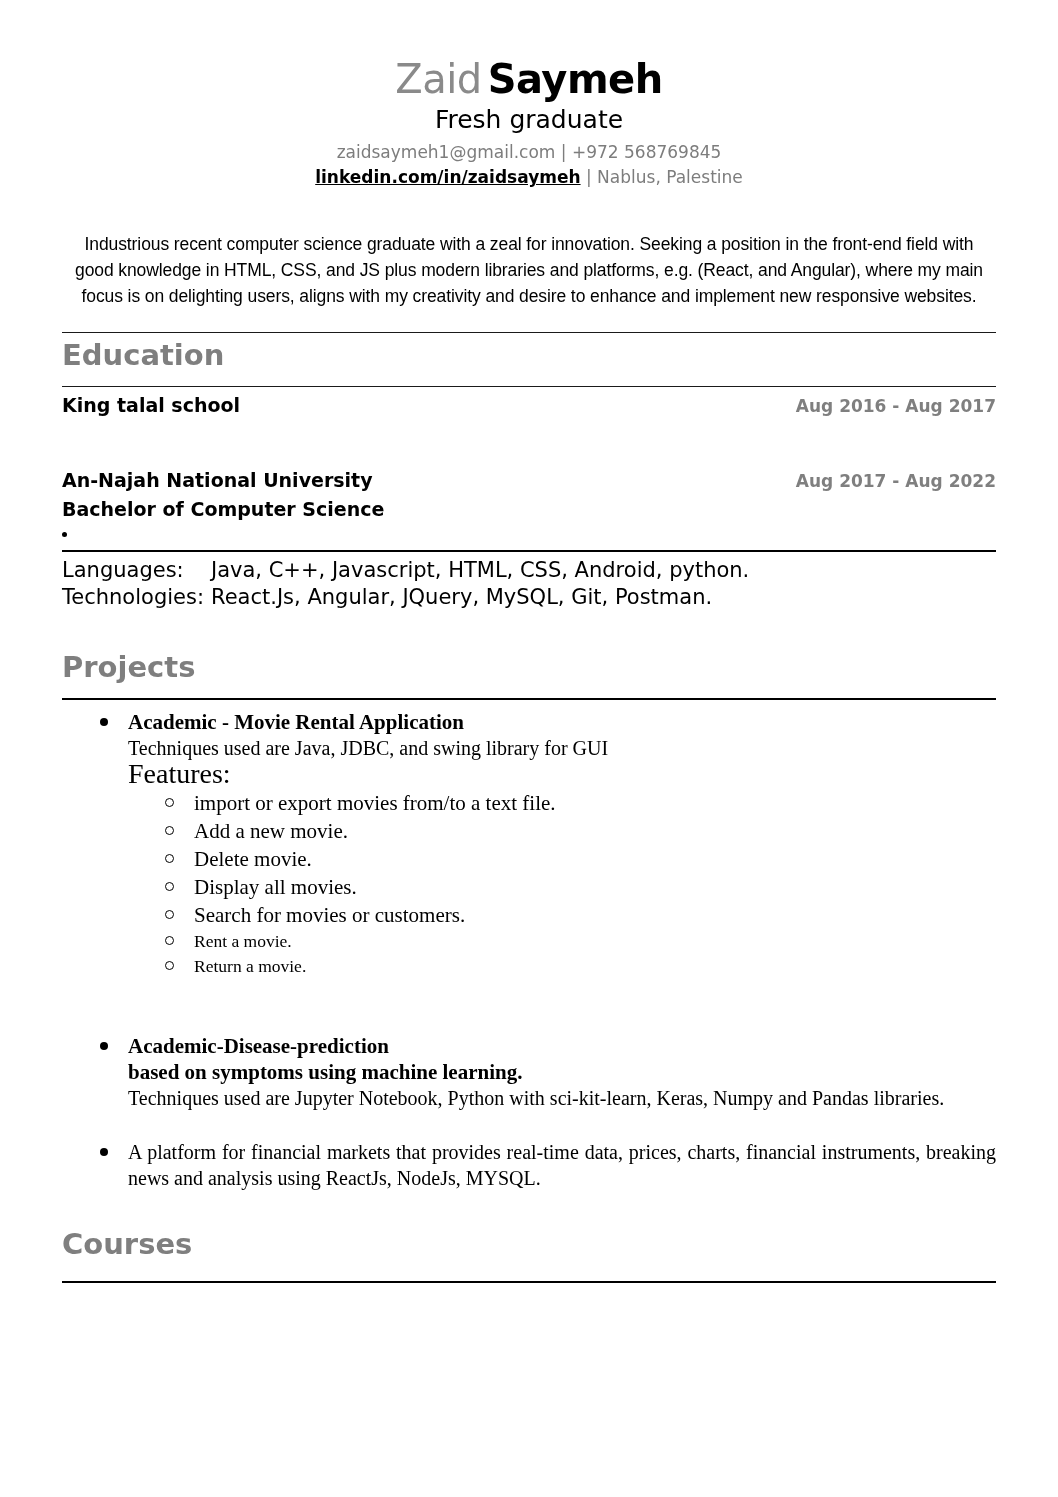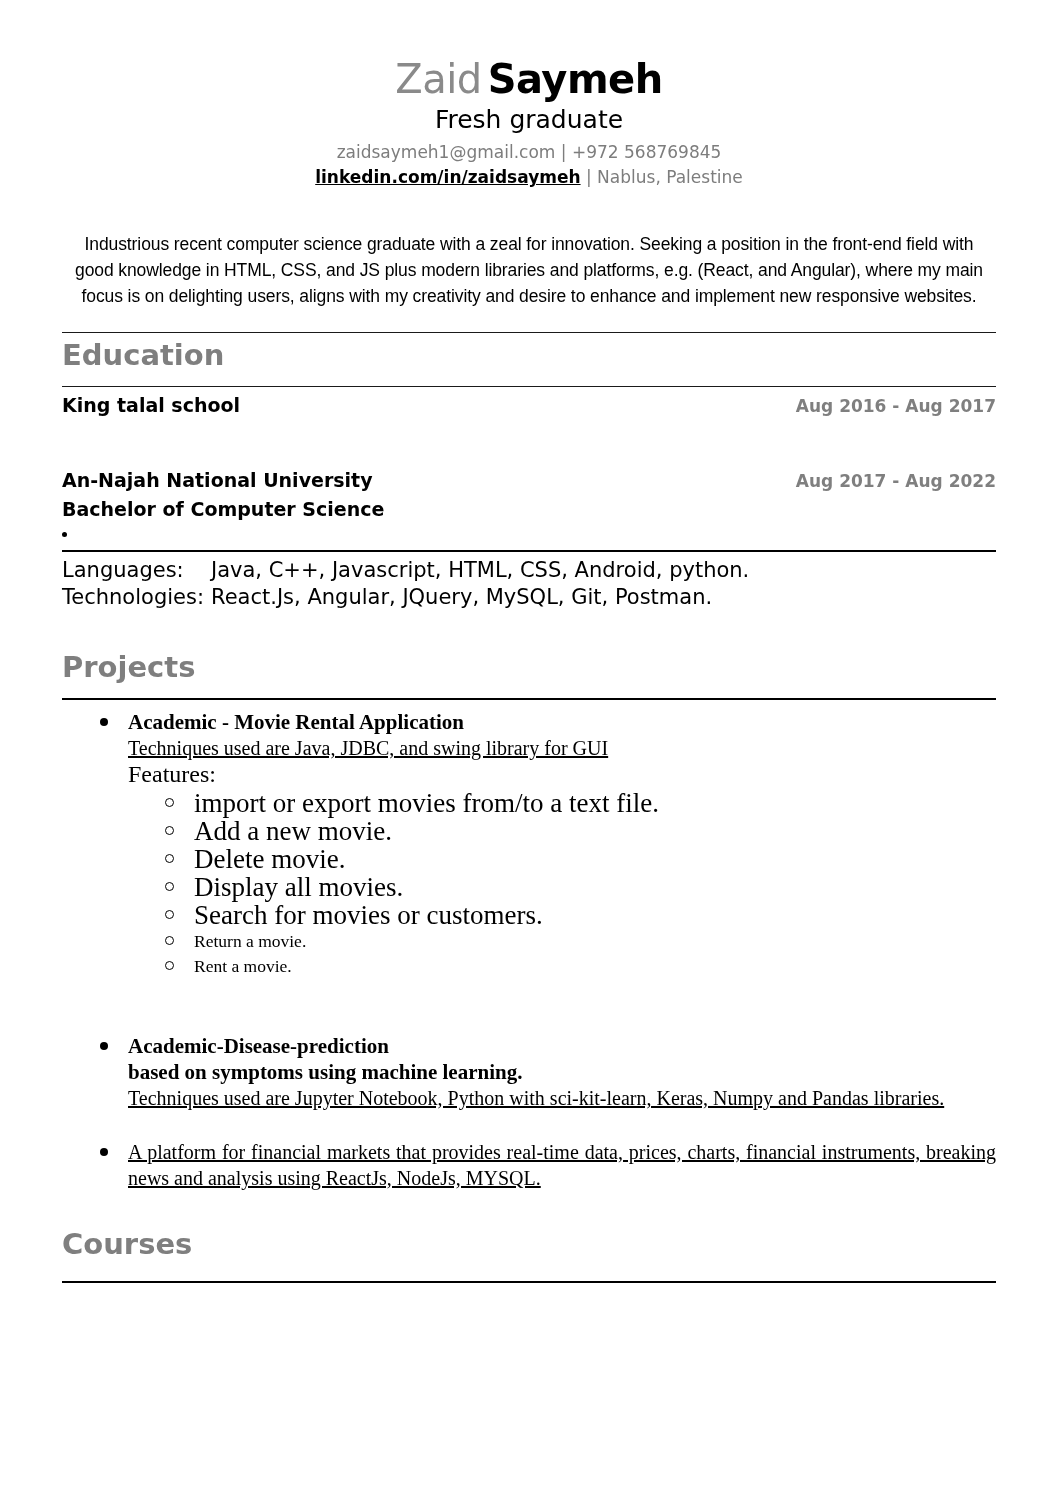--- a/index.html
+++ b/index.html
@@ -69,25 +69,25 @@
   .project { display:flex; }
   .project-1 { margin-top:9px; }
   .project-2 { margin-top:54px; }
   .project-3 { margin-top:28px; }
   .proj-bullet {
     width:8px; height:8px; background:#000; border-radius:50%;
     flex:none; margin:9px 20px 0 38px;
   }
   .proj-body { flex:1; min-width:0; }
   .proj-title { font-size:21px; font-weight:700; line-height:26px; }
-  .proj-desc { font-size:20px; line-height:26px; text-align:justify;text-decoration:underline; }
-  .features-label { font-size:24px; line-height:26px; }
+  .proj-desc { font-size:20px; line-height:26px; text-align:justify; }
+  .features-label { font-size:28px; line-height:26px; }
   .features { margin:2px 0 0 0; padding:0; list-style:none; }
   .feature { display:flex; }
-  .feature-text { font-size:27px; line-height:28px; }
+  .feature-text { font-size:21px; line-height:28px; }
   .feature.small .feature-text { font-size:17.5px; line-height:25px; }
   .circle-bullet {
     width:7px; height:7px; border:1.6px solid #000; border-radius:50%;
     flex:none; margin:9px 20px 0 37px; box-sizing:content-box; background:#fff;
   }
   .feature.small .circle-bullet { margin-top:7px; }
 
   
   .rule-below-courses { margin-top:19px; }
 </style>
@@ -174,25 +174,25 @@
           <li class="feature">
             <span class="circle-bullet"></span>
             <span class="feature-text">Display all movies.</span>
           </li>
           <li class="feature">
             <span class="circle-bullet"></span>
             <span class="feature-text">Search for movies or customers.</span>
           </li>
           <li class="feature small">
             <span class="circle-bullet"></span>
+            <span class="feature-text">Rent a movie.</span>
+          </li>
+          <li class="feature small">
+            <span class="circle-bullet"></span>
             <span class="feature-text">Return a movie.</span>
-          </li>
-          <li class="feature small">
-            <span class="circle-bullet"></span>
-            <span class="feature-text">Rent a movie.</span>
           </li>
         </ul>
       </div>
     </div>
 
     <div class="project project-2">
       <span class="proj-bullet"></span>
       <div class="proj-body">
         <div class="proj-title">Academic-Disease-prediction</div>
         <div class="proj-title">based on symptoms using machine learning.</div>

